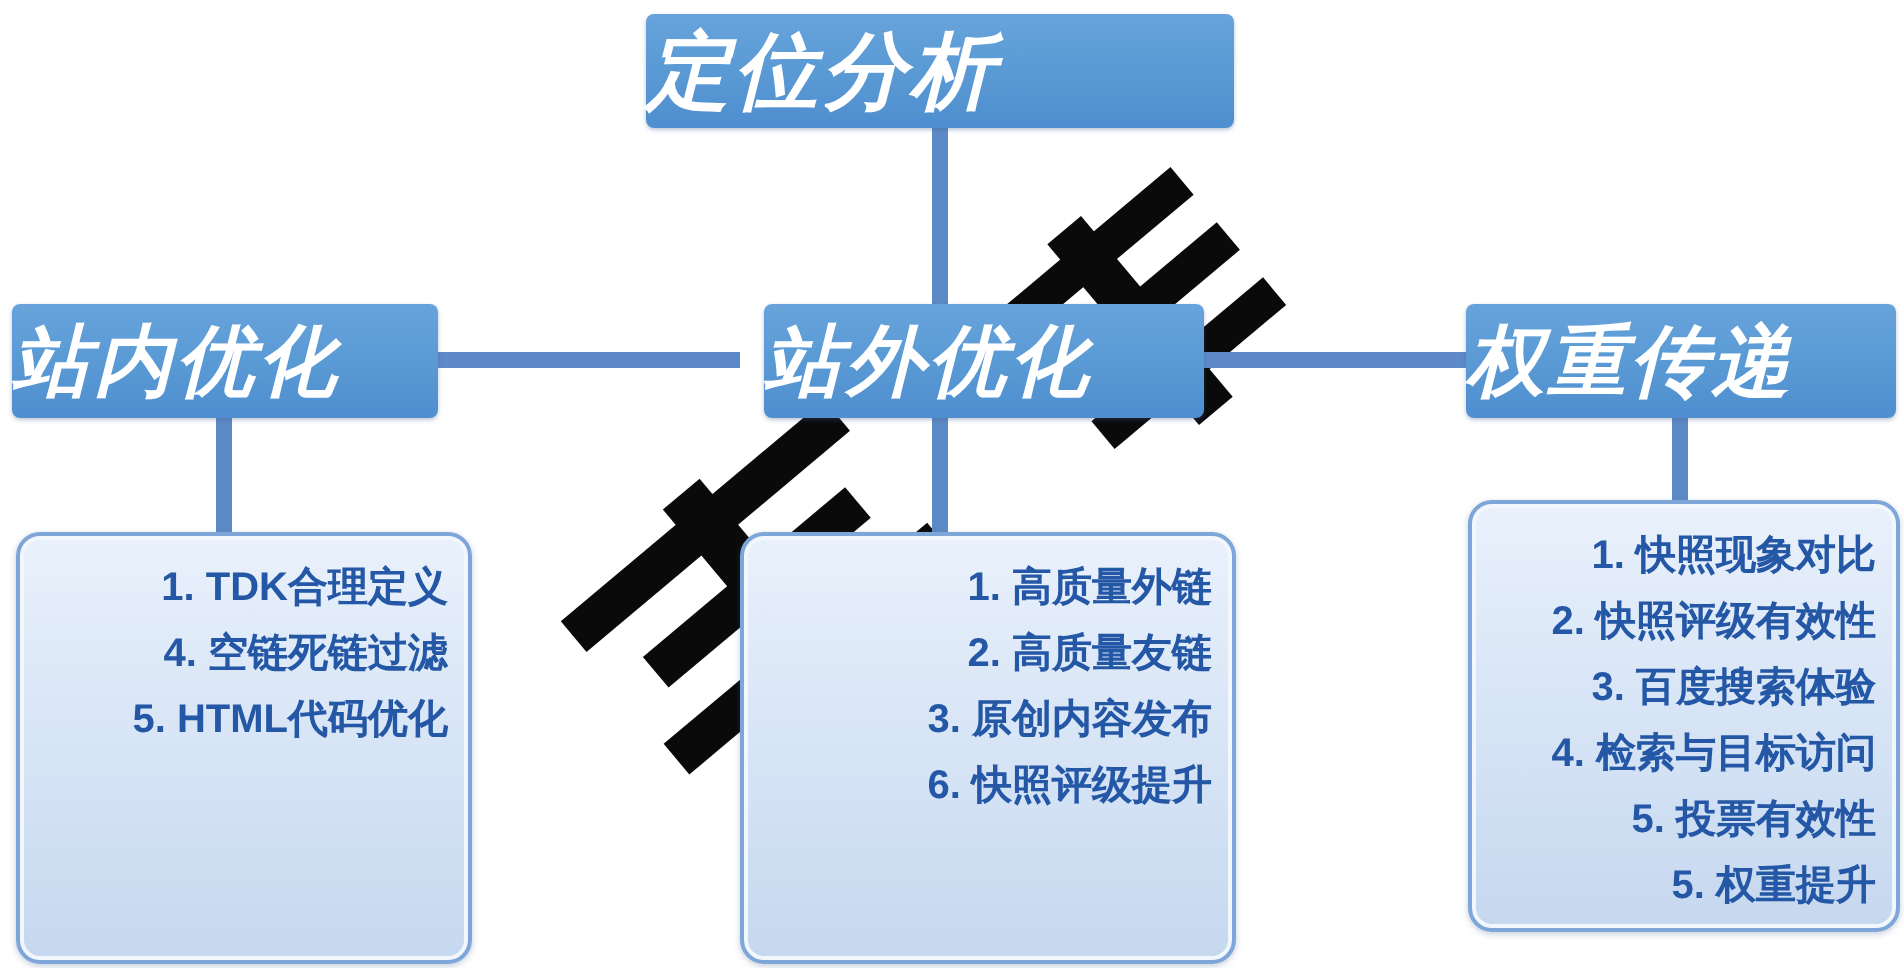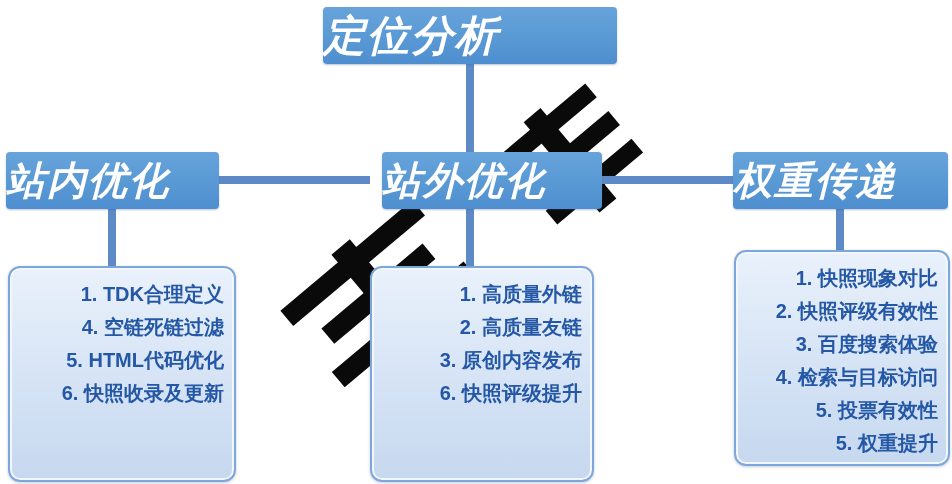--- a/index.html
+++ b/index.html
@@ -72,24 +72,23 @@
     <span>站外优化</span>
   </div>
   <div class="node branch-node" style="left:733px; top:152px; width:215px; height:57px;">
     <span>权重传递</span>
   </div>
 
   <div class="list" style="left:8px; top:266px; width:228px; height:216px;">
     <div class="list-item">1. TDK合理定义</div>
     <div class="list-item">4. 空链死链过滤</div>
     <div class="list-item">5. HTML代码优化</div>
-    <div class="list-item">6. 快照收录及更新</div>
   </div>
 
-  <div class="list" style="left:370px; top:266px; width:224px; height:216px;">
+  <div class="list" style="left:370px; top:266px; width:248px; height:216px;">
     <div class="list-item">1. 高质量外链</div>
     <div class="list-item">2. 高质量友链</div>
     <div class="list-item">3. 原创内容发布</div>
     <div class="list-item">6. 快照评级提升</div>
   </div>
 
   <div class="list" style="left:734px; top:250px; width:216px; height:216px;">
     <div class="list-item">1. 快照现象对比</div>
     <div class="list-item">2. 快照评级有效性</div>
     <div class="list-item">3. 百度搜索体验</div>

